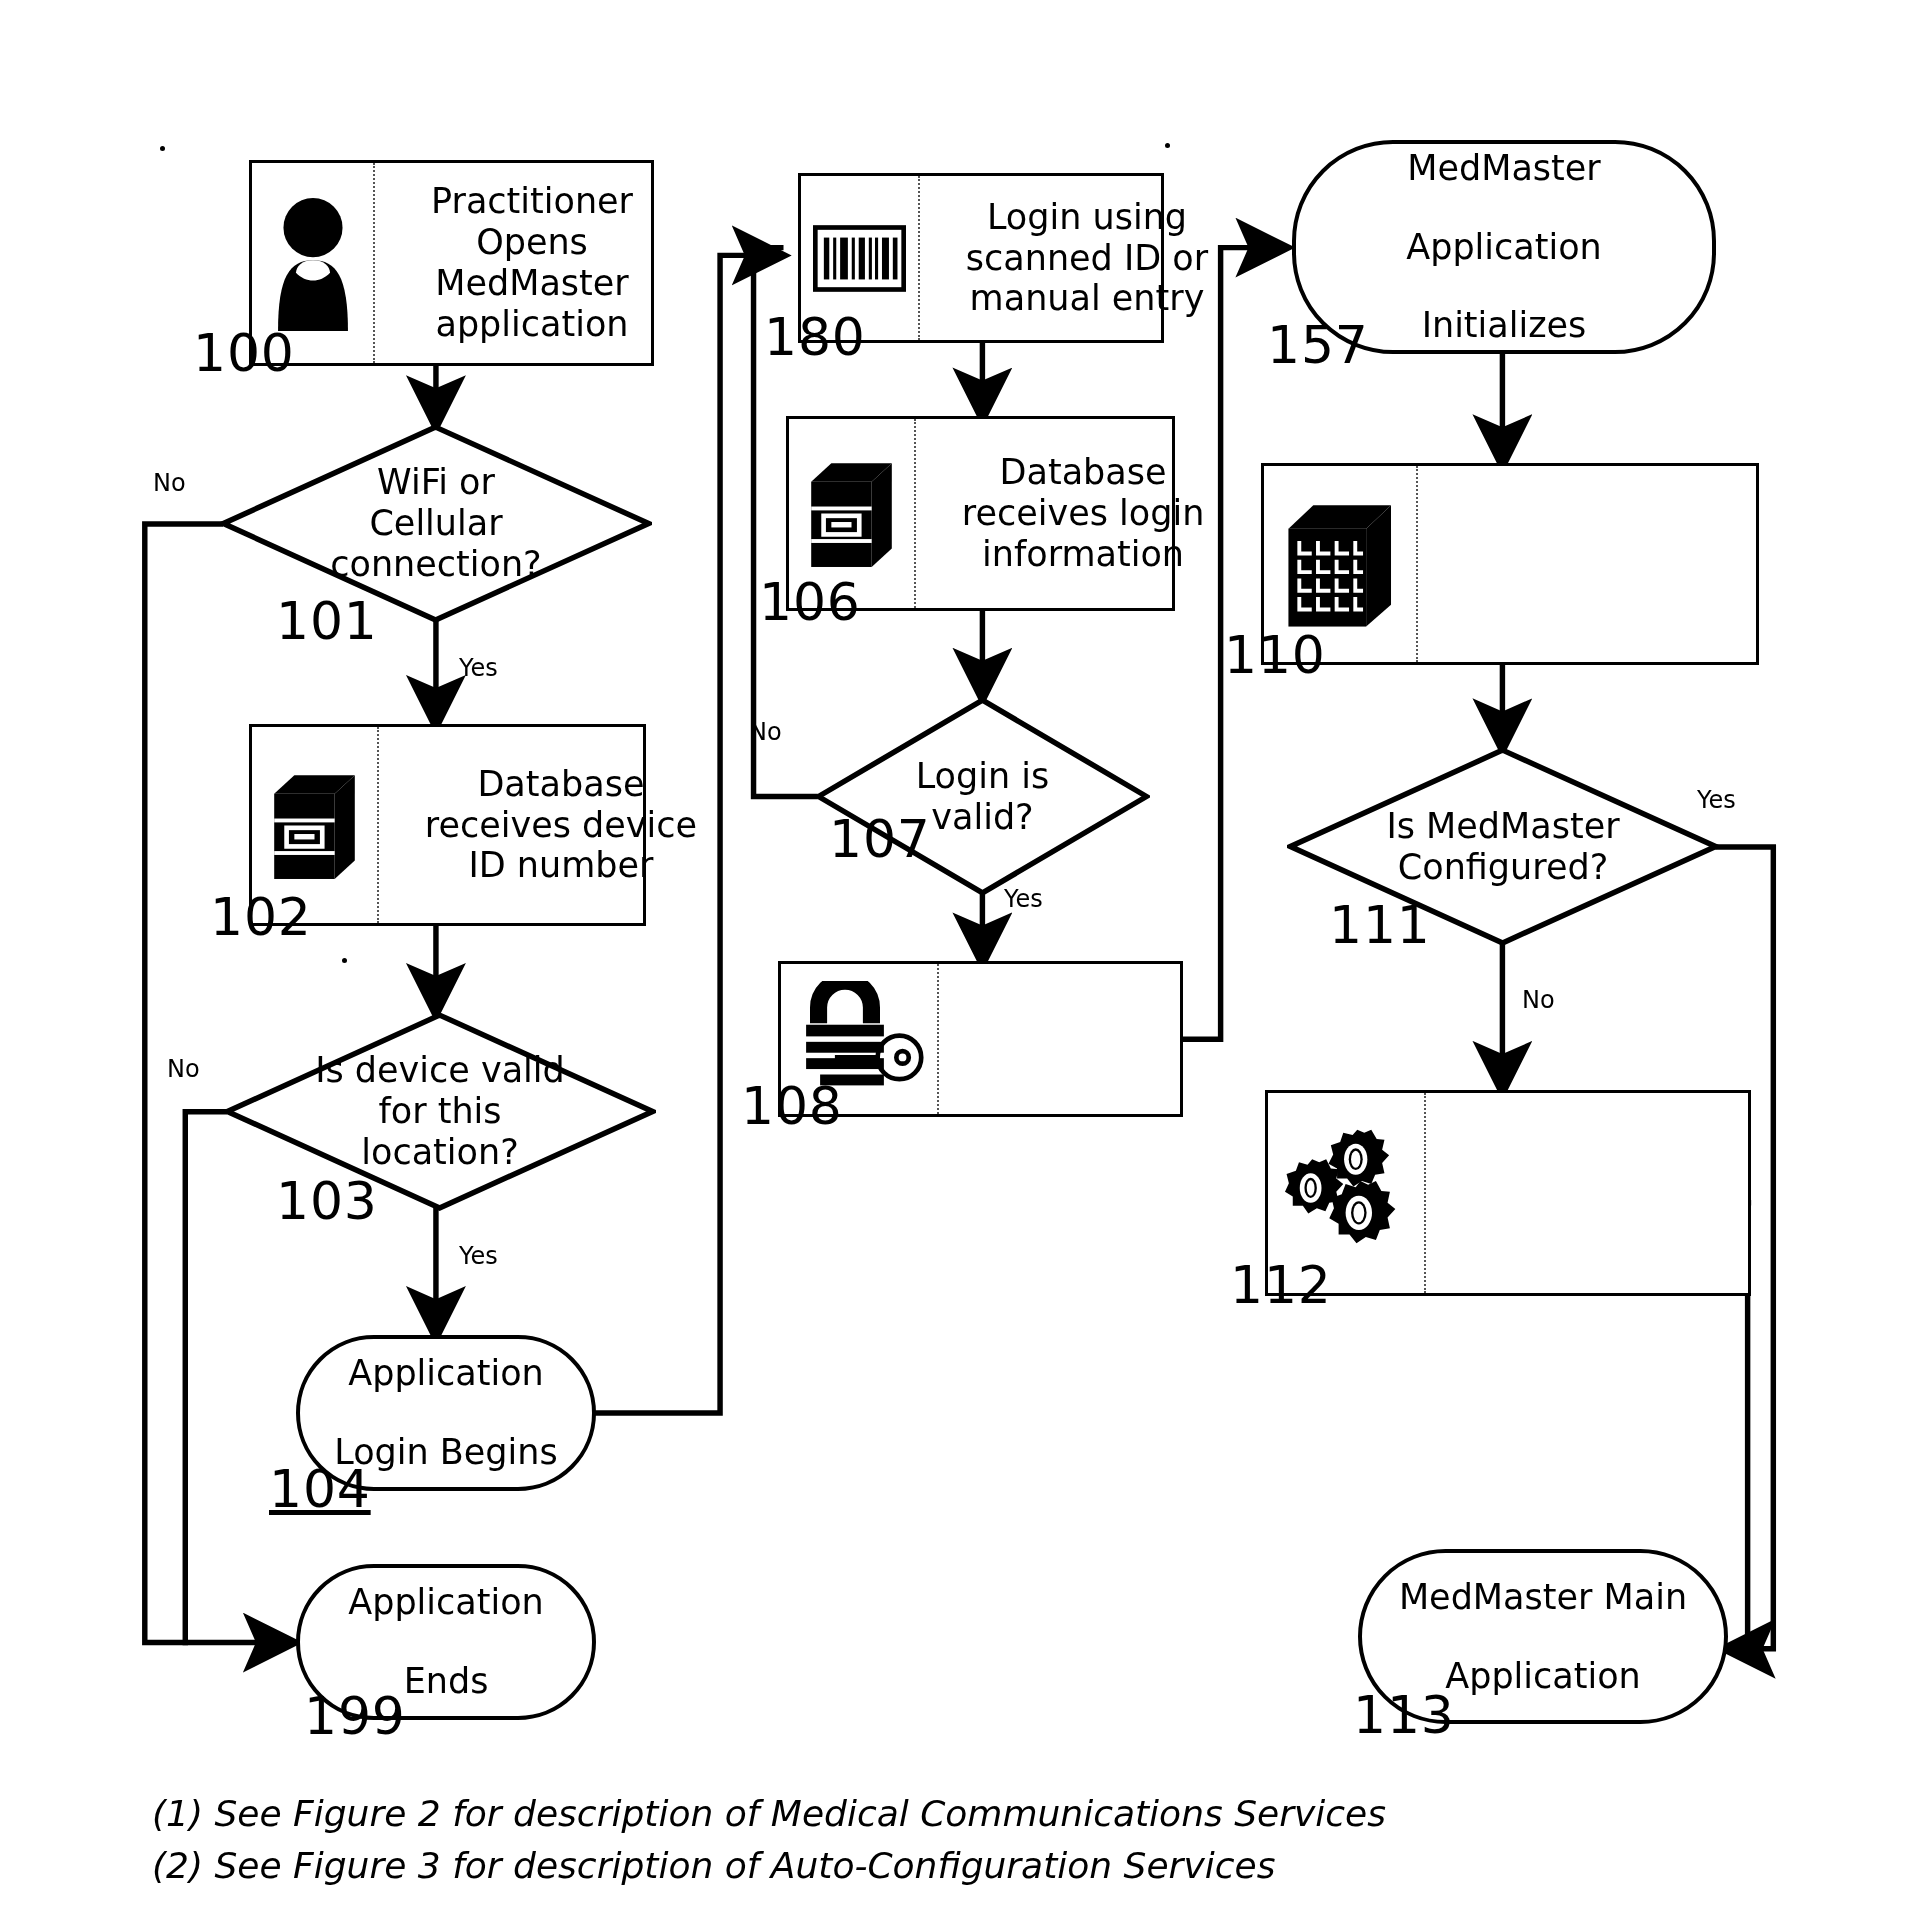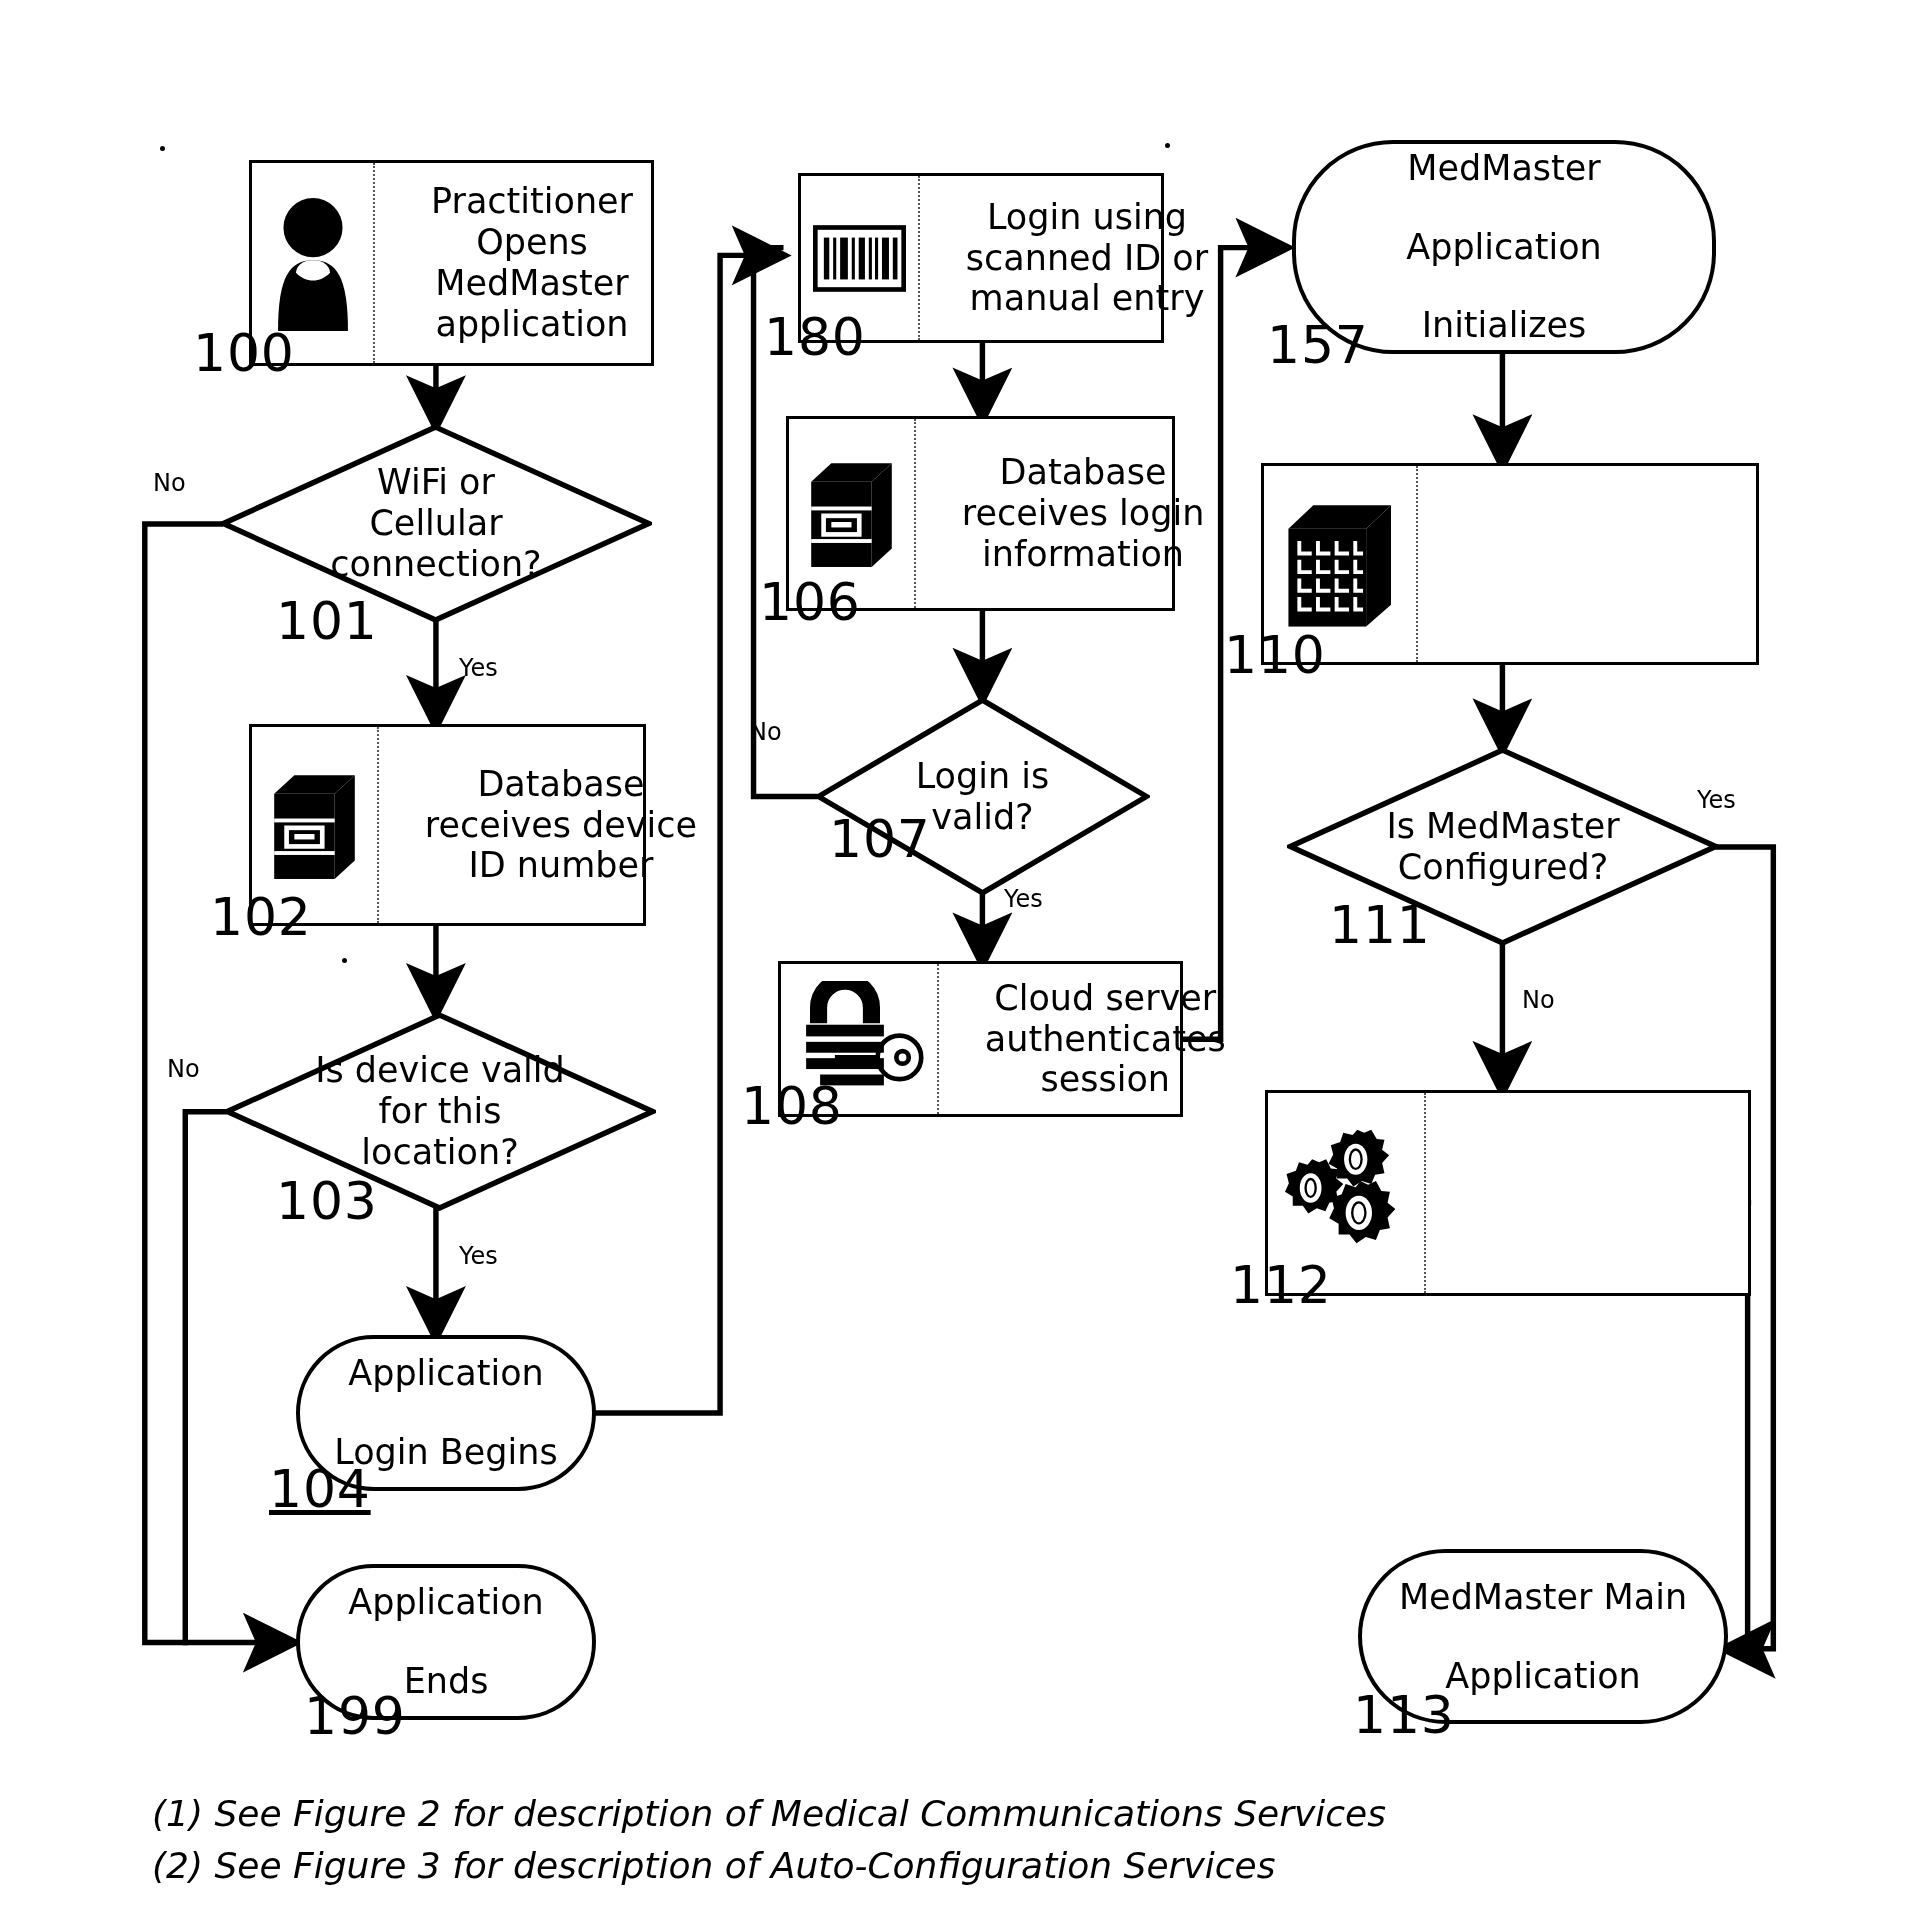--- a/index.html
+++ b/index.html
@@ -257,25 +257,20 @@
           <rect x="22" y="78" width="100" height="14"></rect>
           <rect x="22" y="99" width="100" height="14"></rect>
           <rect x="40" y="120" width="82" height="14"></rect>
         </g>
         <g fill="none" stroke="#000" stroke-width="6">
           <circle cx="142" cy="98" r="28"></circle>
           <circle cx="146" cy="98" r="8"></circle>
           <path d="M114,98 L62,98 L62,108 M84,98 L84,110"></path>
         </g>
       </svg>
-    </div>
-    <div class="txtcell">
-      <span class="tline">Cloud server</span>
-      <span class="tline">authenticates</span>
-      <span class="tline">session</span>
     </div>
   </div>
   <span class="refnum" style="left:741px;top:1080px;">108</span>
 
   <div class="node term" style="left:1292px;top:140px;width:424px;height:214px;">
     <span class="tline">MedMaster</span>
     <span class="tline">Application</span>
     <span class="tline">Initializes</span>
   </div>
   <span class="refnum" style="left:1267px;top:319px;">157</span>

